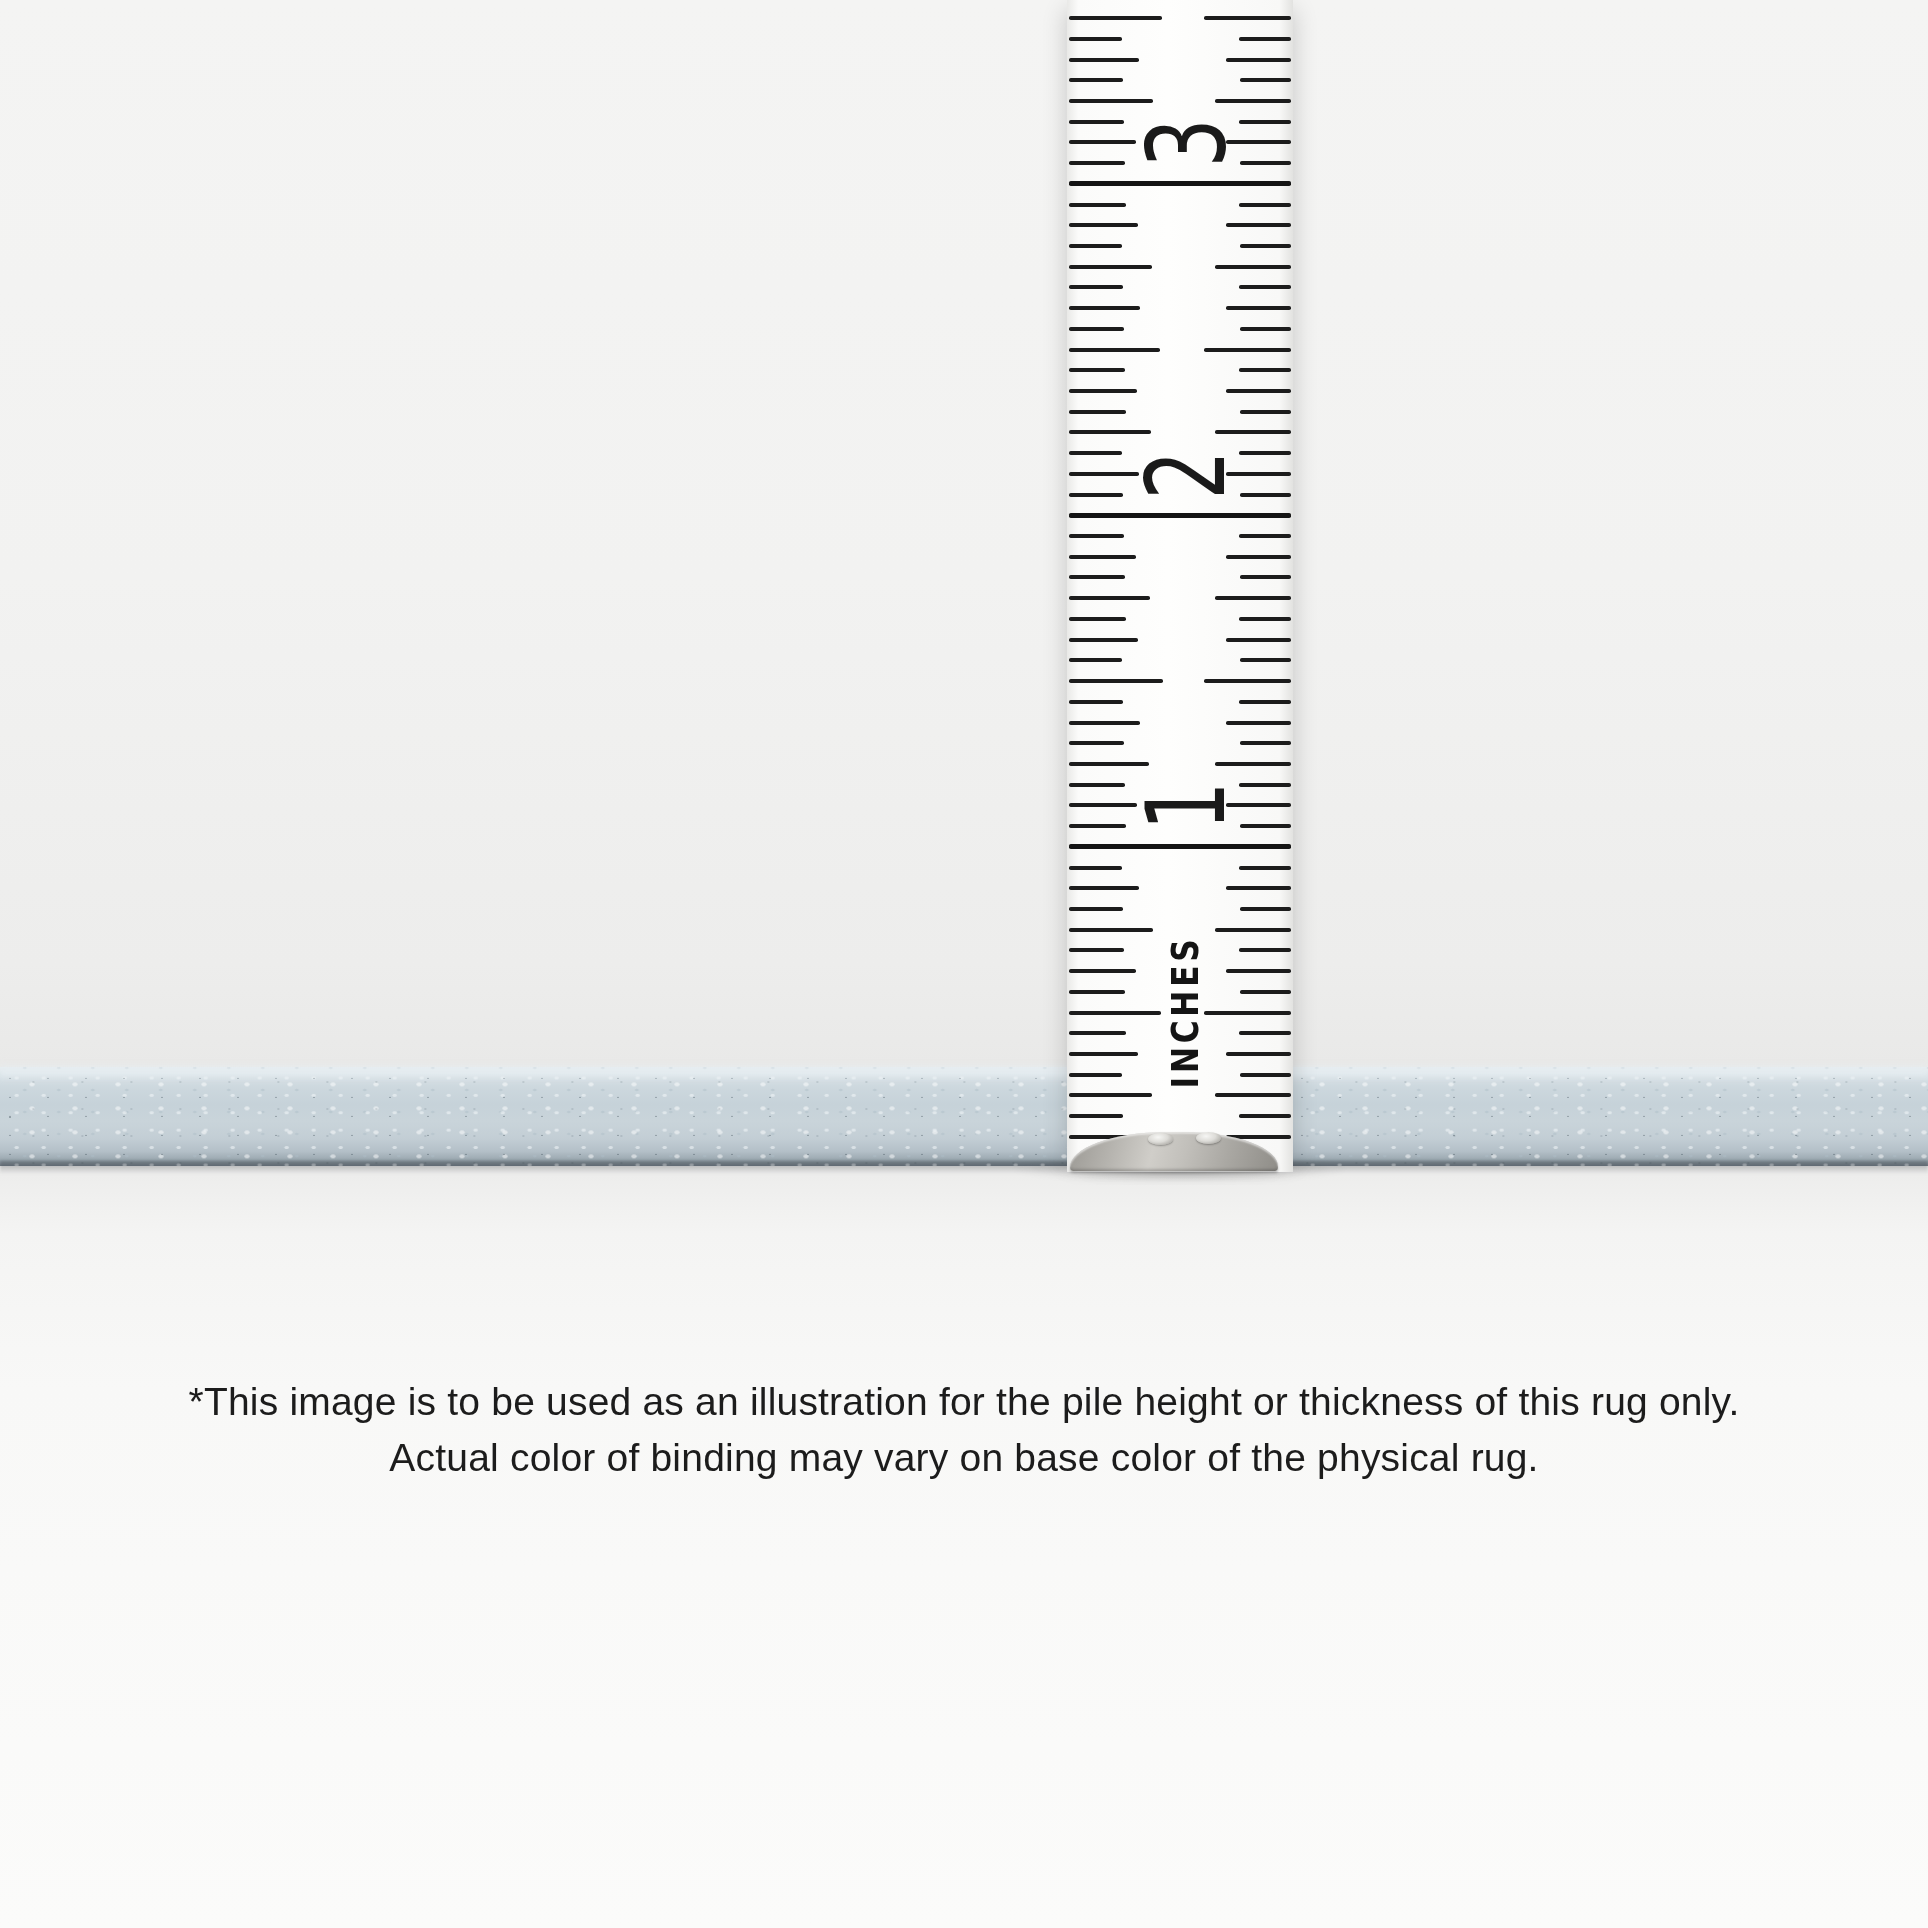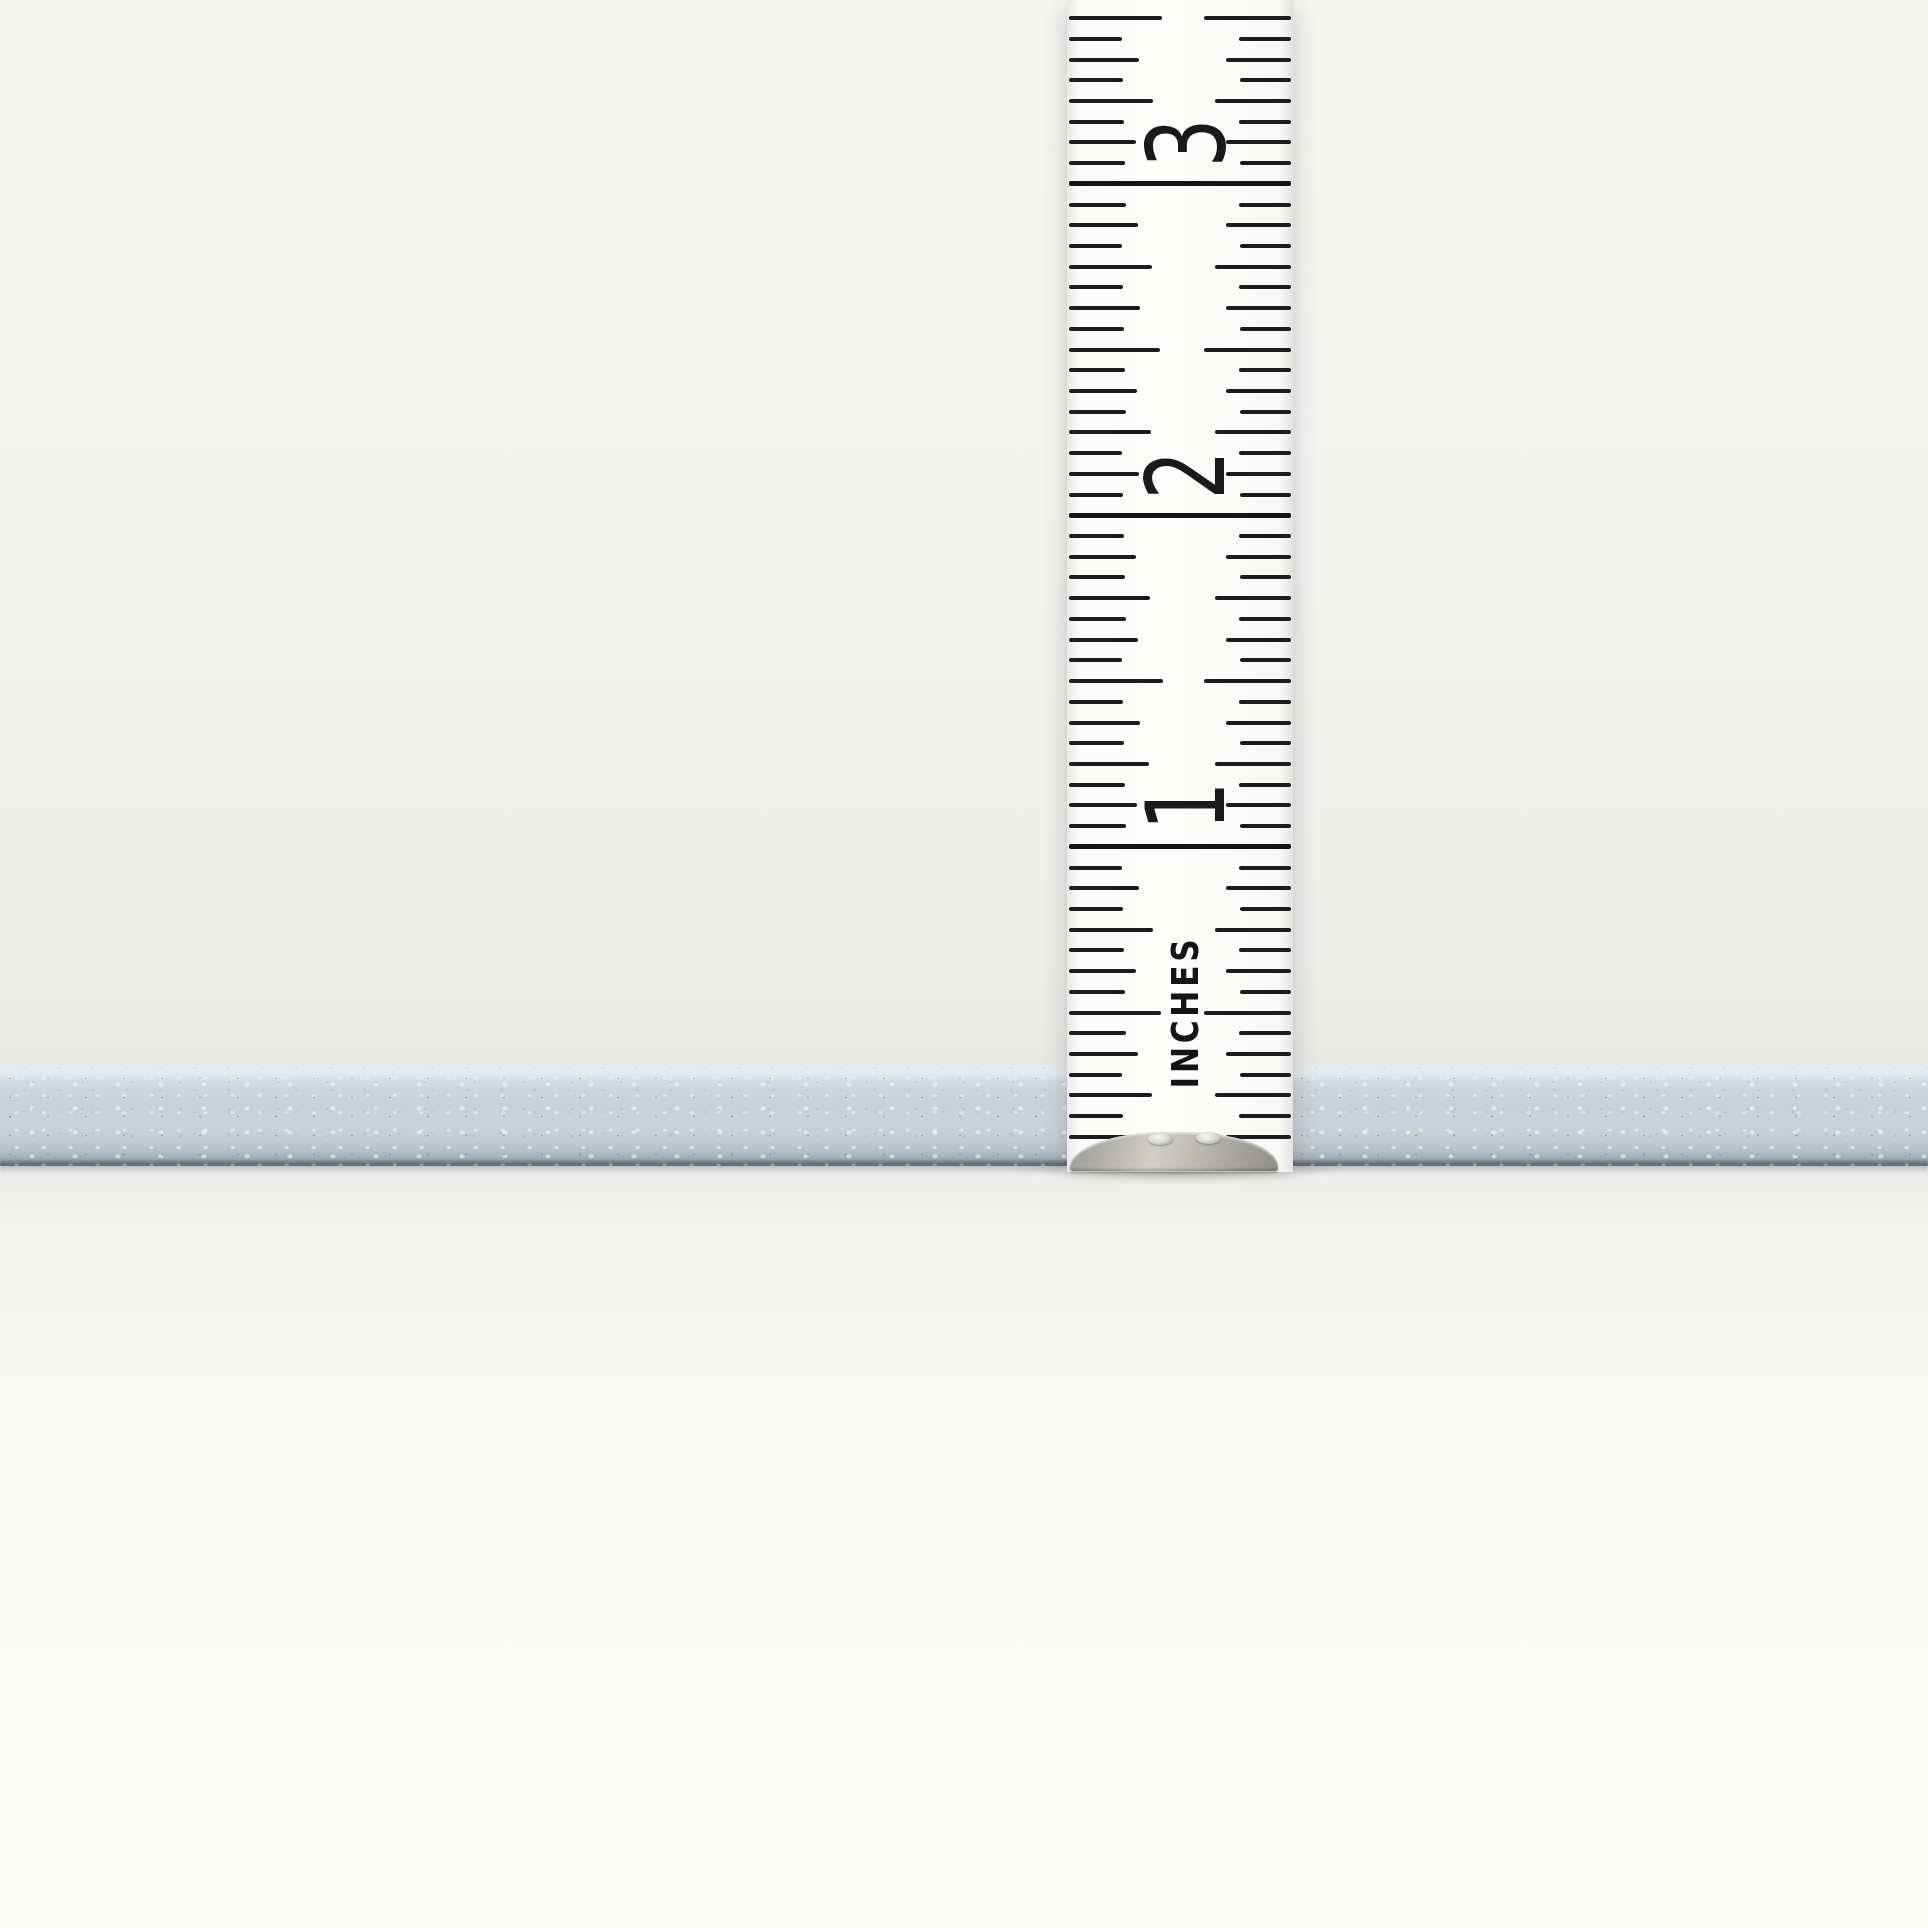--- a/index.html
+++ b/index.html
@@ -224,14 +224,18 @@
     <span class="ruler-num" style="top: 475px;">2</span>
     <span class="ruler-num" style="top: 143px;">3</span>
 
     <span class="unit-label">INCHES</span>
 
     <div class="metal"></div>
     <div class="rivet r1"></div>
     <div class="rivet r2"></div>
   </div>
 
+  <div class="caption">
+    <div>*This image is to be used as an illustration for the pile height or thickness of this rug only.</div>
+    <div>Actual color of binding may vary on base color of the physical rug.</div>
+  </div>
 </div>
 
 
 </body></html>

